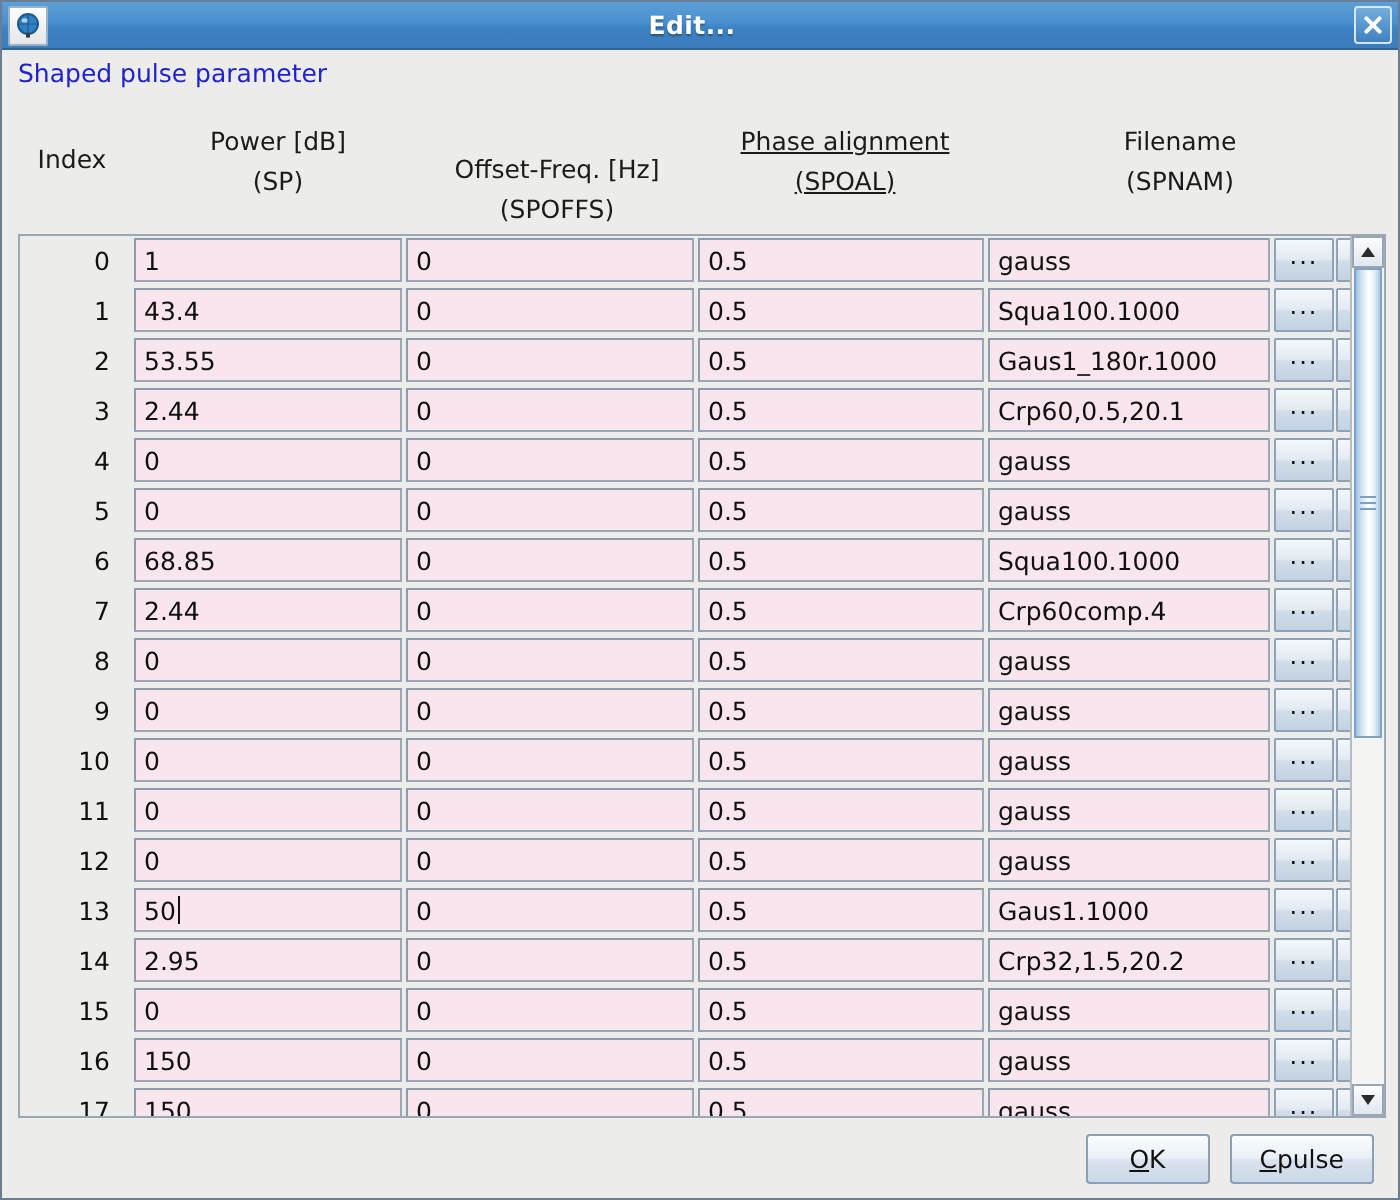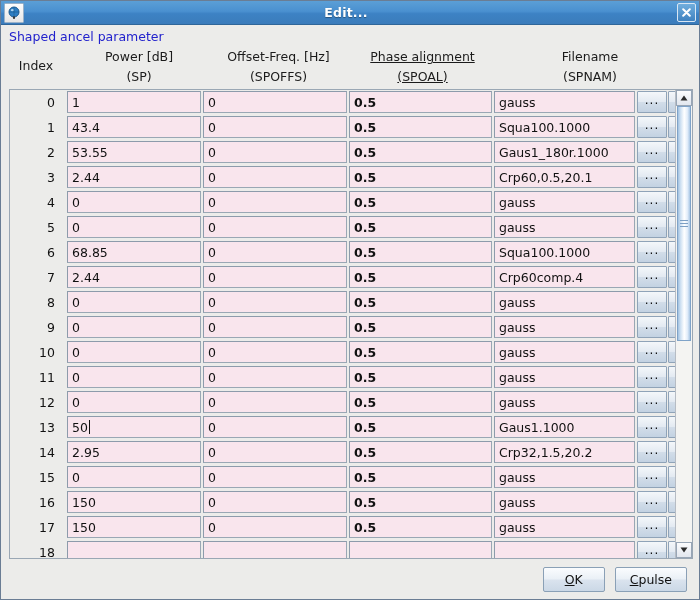--- a/index.html
+++ b/index.html
@@ -109,21 +109,21 @@
     align-items: center;
     justify-content: center;
     line-height: 1.45;
     padding-top: 1px;
     box-sizing: border-box;
   }
   .hcol .h-sub { margin-top: 1px; }
 
   .hc-index { width: 70px; }
   .hc-power { width: 136px; }
-  .hc-offs  { width: 143px; }
+  .hc-offs  { width: 143px; margin-top: 28px; }
   .hc-spoal { width: 145px; text-decoration: underline; }
   .hc-name  { width: 190px; }
 
   
   #table-outer {
     flex: 1 1 auto;
     margin: 3px 6px 0 8px;
     border: 1px solid #9aa7b4;
     background: #ececea;
     display: flex;
@@ -172,21 +172,21 @@
     padding: 0 2px 0 4px;
     display: flex;
     align-items: center;
     font-family: "DejaVu Sans", sans-serif;
     overflow: hidden;
     white-space: nowrap;
     margin-right: 2px;
   }
   .f-power { width: 134px; flex: 0 0 134px; }
   .f-offs  { width: 144px; flex: 0 0 144px; }
-  .f-spoal { width: 143px; flex: 0 0 143px; font-weight: bold; }
+  .f-spoal { width: 143px; flex: 0 0 143px; }
   .f-name  { width: 141px; flex: 0 0 141px; }
 
   .caret {
     display: inline-block;
     width: 1px;
     height: 14px;
     background: #111;
     margin-left: 1px;
     vertical-align: middle;
   }
@@ -305,21 +305,21 @@
     <div id="title-text">Edit...</div>
     <div id="close-button">
       <svg width="9" height="9" viewBox="0 0 9 9">
         <path d="M1.2 1.2 L7.8 7.8 M7.8 1.2 L1.2 7.8" stroke="#ffffff" stroke-width="2" stroke-linecap="round"></path>
       </svg>
     </div>
   </div>
 
   <div id="body">
 
-    <div id="group-label">Shaped ancel parameter</div>
+    <div id="group-label">Shaped pulse parameter</div>
 
     <div id="col-headers">
       <div class="hcol hc-index">
         <span class="h-main">Index</span>
         <span class="h-sub"></span>
       </div>
       <div class="hcol hc-power">
         <span class="h-main">Power [dB]</span>
         <span class="h-sub">(SP)</span>
       </div>

